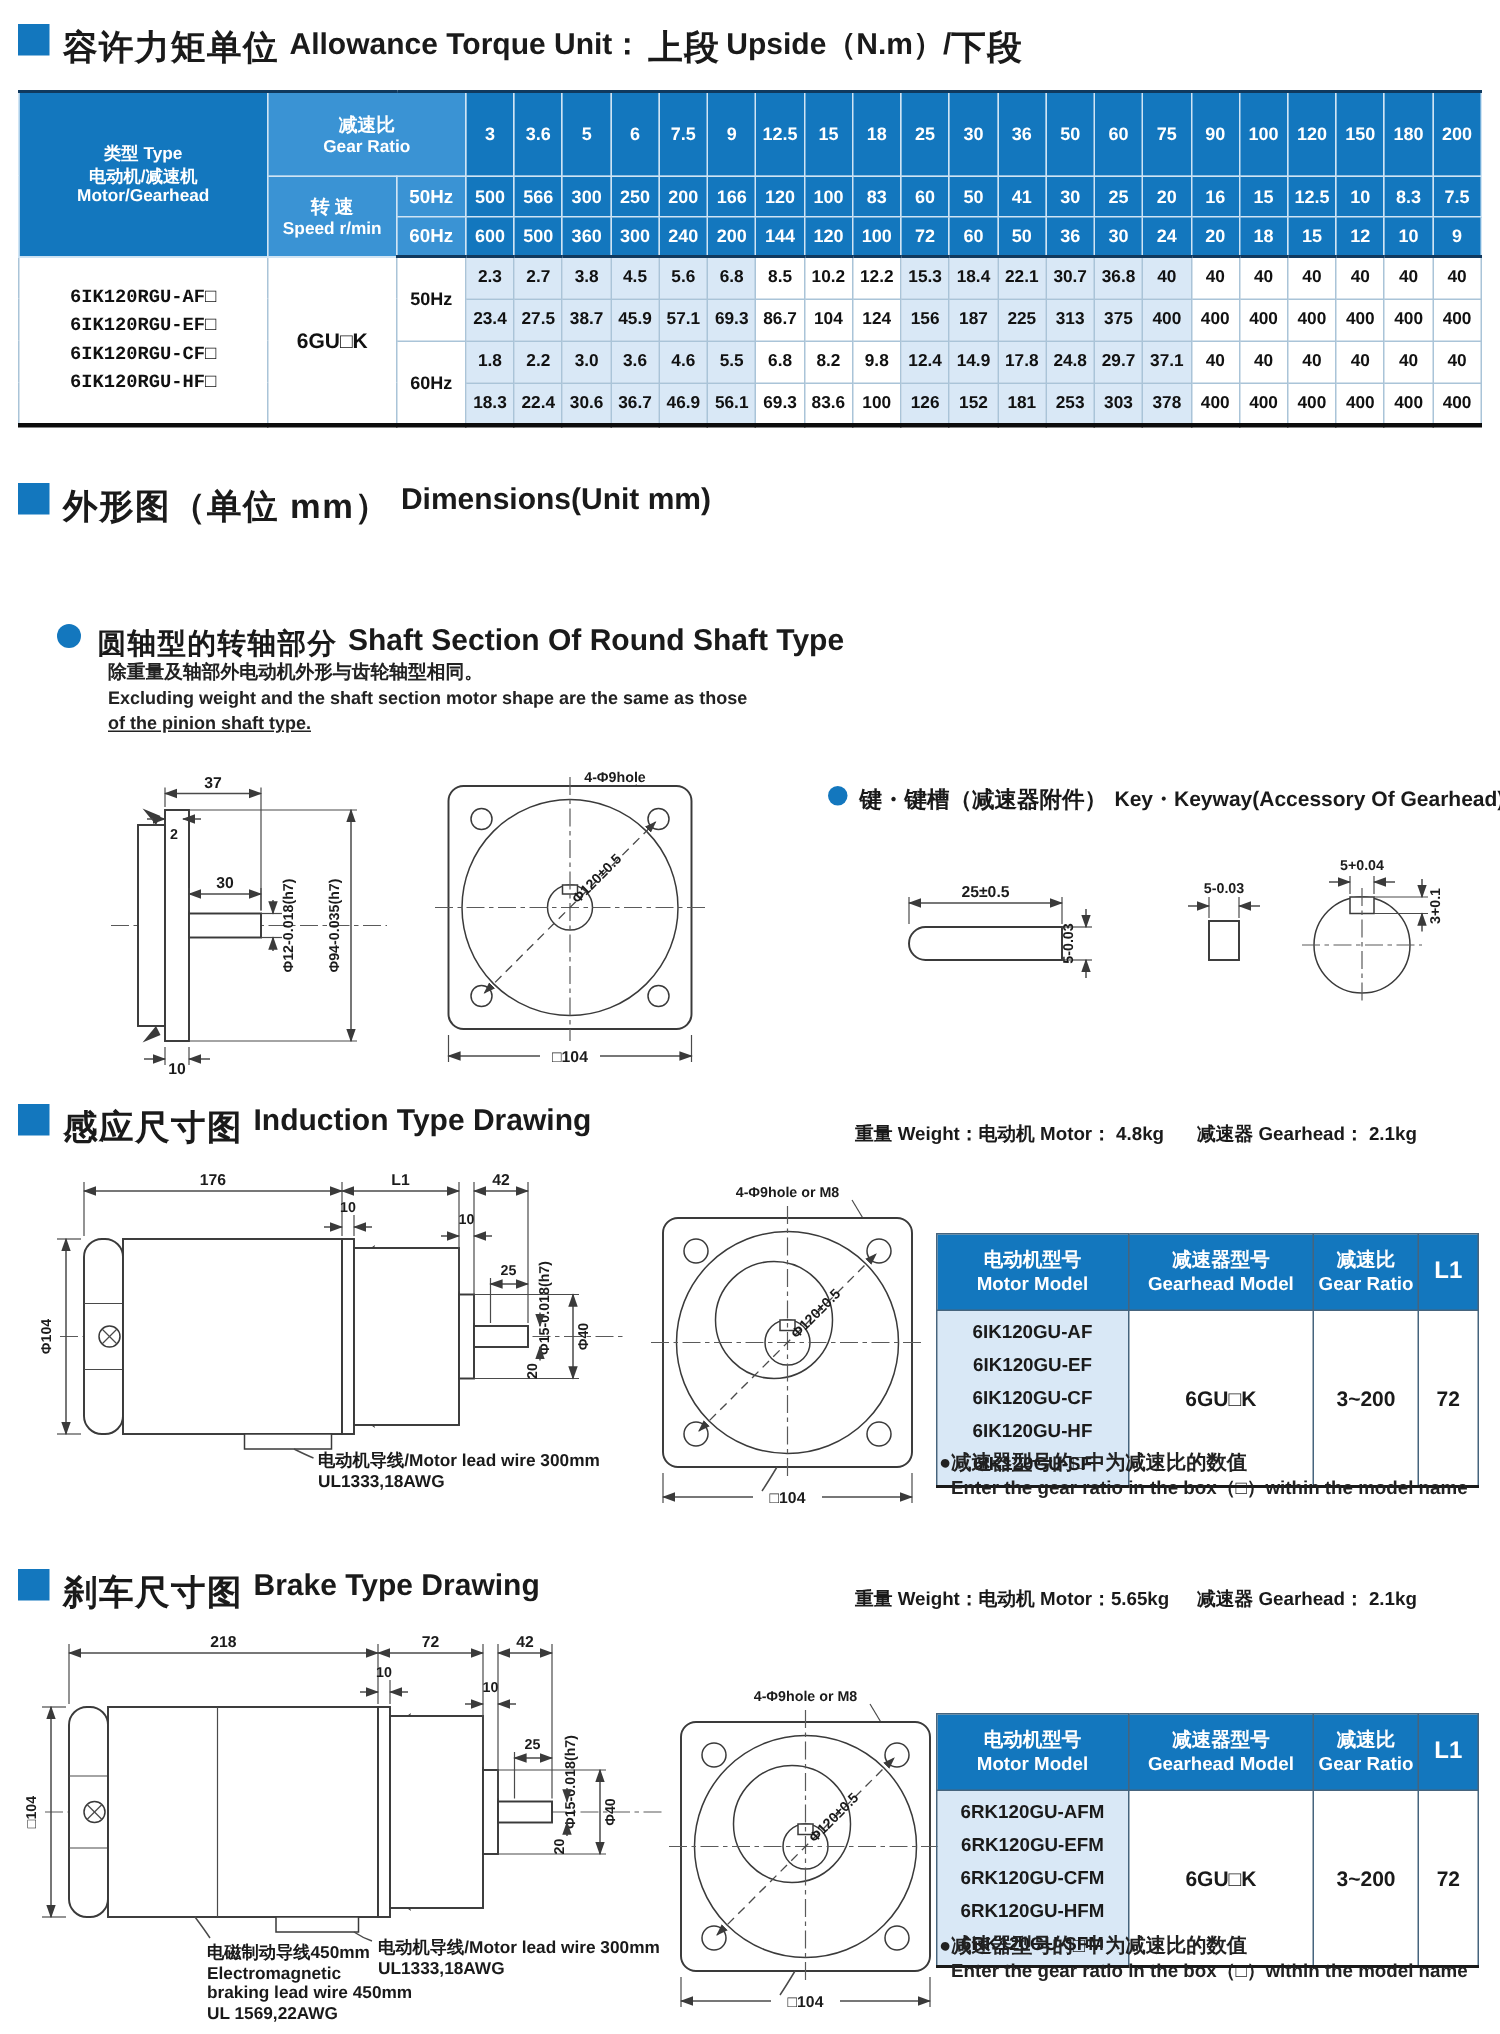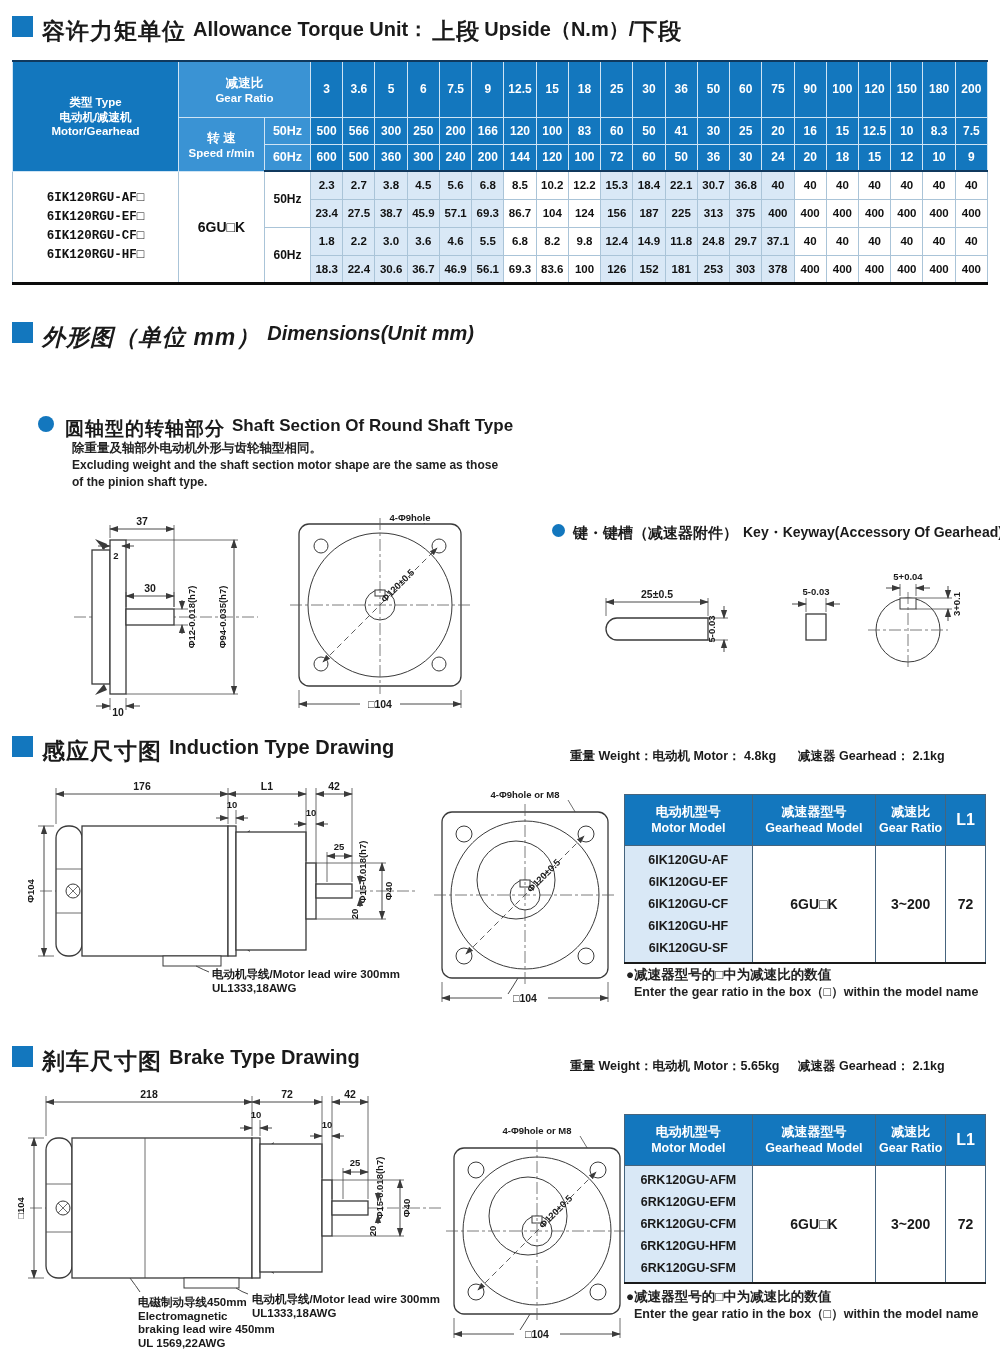--- a/index.html
+++ b/index.html
@@ -7,42 +7,42 @@
         font-family:"Liberation Sans",sans-serif;color:#1a1a1a;}
   
   .secbar{position:absolute;display:flex;white-space:nowrap;}
   .sq20{width:21px;height:21px;background:#1377be;margin-right:9px;flex:0 0 auto;}
   .t-cn{font-size:23px;font-weight:bold;letter-spacing:1px;}
   .t-en{font-size:20px;font-weight:bold;margin-left:7px;}
   .t-sm{font-size:20px;font-weight:bold;margin-left:4px;}
   .dot{width:16px;height:16px;border-radius:50%;background:#1377be;margin-right:11px;flex:0 0 auto;}
   .dot-s{width:13px;height:13px;border-radius:50%;background:#1377be;margin-right:8px;flex:0 0 auto;}
   .b-cn{font-size:19px;font-weight:bold;letter-spacing:1px;}
-  .b-en{font-size:17px;font-weight:bold;margin-left:7px;}
+  .b-en{font-size:20px;font-weight:bold;margin-left:7px;}
   .k-cn{font-size:15px;font-weight:bold;}
   .k-en{font-size:14px;font-weight:bold;margin-left:5px;}
   .plain{position:absolute;font-size:14px;font-weight:bold;white-space:nowrap;}
   .note-sm{position:absolute;font-size:12px;font-weight:bold;white-space:nowrap;color:#222;}
   .weight{position:absolute;font-size:12.5px;font-weight:bold;white-space:nowrap;}
   .wirelbl{position:absolute;font-size:11.5px;font-weight:bold;line-height:13.5px;white-space:nowrap;}
   
   table{border-spacing:0;}
   .tq{position:absolute;border-collapse:collapse;table-layout:fixed;width:976px;
       border-top:2px solid #10395e;border-bottom:3px solid #0c0c0c;}
   .tq td{padding:0;text-align:center;vertical-align:middle;font-weight:bold;}
   .tq .hd,.tq .hcell{background:#1377be;color:#fff;border:1px solid #cfe4f4;font-size:12px;}
   .tq .hd2{background:#3a93d4;color:#fff;border:1px solid #cfe4f4;font-size:12.5px;}
   .tq .hd .sub,.tq .hd2 .sub{font-size:11.5px;font-weight:bold;}
   .tq .vcell{background:#fff;border:1px solid #aac4d8;font-size:11.5px;color:#111;}
   .tq .vcell.shade{background:#d9e8f6;}
   .tq .lbl{background:#fff;border:1px solid #aac4d8;font-size:12px;color:#111;}
   .tq tr.hdr-last td{border-bottom:2px solid #10395e;}
   .models4 div{line-height:19px;font-size:12.5px;font-family:Liberation Mono, monospace;}
   
-  .mini{position:absolute;border-collapse:collapse;width:362px;text-align:center;}
+  .mini{position:absolute;border-collapse:collapse;width:362px;text-align:center;margin-top:28px;}
   .mini th{background:#1377be;color:#fff;font-weight:bold;border:1px solid #46647d;
            height:50px;padding:0 2px;vertical-align:middle;}
   .mini th div{font-size:13px;line-height:16px;}
   .mini th div.en{font-size:12.5px;}
   .mini td{border-left:1px solid #46647d;border-right:1px solid #46647d;
            border-bottom:2px solid #1a1a1a;background:#fff;font-weight:bold;
            font-size:14px;vertical-align:middle;}
   .mini td.models{background:#d9e8f6;padding:3px 0;}
   .mini td.models div{font-size:12.5px;line-height:22px;}
   
@@ -223,21 +223,21 @@
           <td class="vcell shade">2.2</td>
           <td class="vcell shade">3.0</td>
           <td class="vcell shade">3.6</td>
           <td class="vcell shade">4.6</td>
           <td class="vcell shade">5.5</td>
           <td class="vcell">6.8</td>
           <td class="vcell">8.2</td>
           <td class="vcell">9.8</td>
           <td class="vcell shade">12.4</td>
           <td class="vcell shade">14.9</td>
-          <td class="vcell shade">11.8</td>
+          <td class="vcell shade">17.8</td>
           <td class="vcell shade">24.8</td>
           <td class="vcell shade">29.7</td>
           <td class="vcell shade">37.1</td>
           <td class="vcell">40</td>
           <td class="vcell">40</td>
           <td class="vcell">40</td>
           <td class="vcell">40</td>
           <td class="vcell">40</td>
           <td class="vcell">40</td>
         </tr>
@@ -260,34 +260,34 @@
           <td class="vcell">400</td>
           <td class="vcell">400</td>
           <td class="vcell">400</td>
           <td class="vcell">400</td>
           <td class="vcell">400</td>
           <td class="vcell">400</td>
         </tr>
   </tbody>
     </table>
 
-  <div class="secbar" style="left:12px;top:322px;font-style:italic;">
+  <div class="secbar" style="left:12px;top:322px;">
     <div class="sq20"></div>
     <span class="t-cn">外形图（单位 mm）</span>
     <span class="t-en">Dimensions(Unit mm)</span>
   </div>
 
   <div class="secbar" style="left:38px;top:416px;">
     <div class="dot"></div>
     <span class="b-cn">圆轴型的转轴部分</span>
     <span class="b-en">Shaft Section Of Round Shaft Type</span>
   </div>
   <div class="note-sm" style="left:72px;top:440px;font-size:12.5px;">除重量及轴部外电动机外形与齿轮轴型相同。</div>
   <div class="note-sm" style="left:72px;top:458px;">Excluding weight and the shaft section motor shape are the same as those</div>
-  <div class="note-sm" style="left:72px;top:475px;">of the pinion shaft type.</div>
+  <div class="note-sm" style="left:72px;top:475px;text-decoration:underline;">of the pinion shaft type.</div>
 
   <svg style="left:58px;top:512px;" width="210" height="205" viewBox="0 0 210 205">
     <defs>
         <marker id="a1" viewBox="0 0 10 10" refX="9" refY="5" markerWidth="9" markerHeight="9" orient="auto-start-reverse">
           <path d="M0,1.5 L10,5 L0,8.5 z" fill="#3a3a3a"></path>
         </marker>
       </defs>
     <line class="cl" x1="16" y1="105" x2="200" y2="105"></line>
     <rect class="ol" x="34" y="38" width="18" height="134"></rect>
     <rect class="ol" x="52" y="28" width="16" height="154"></rect>

